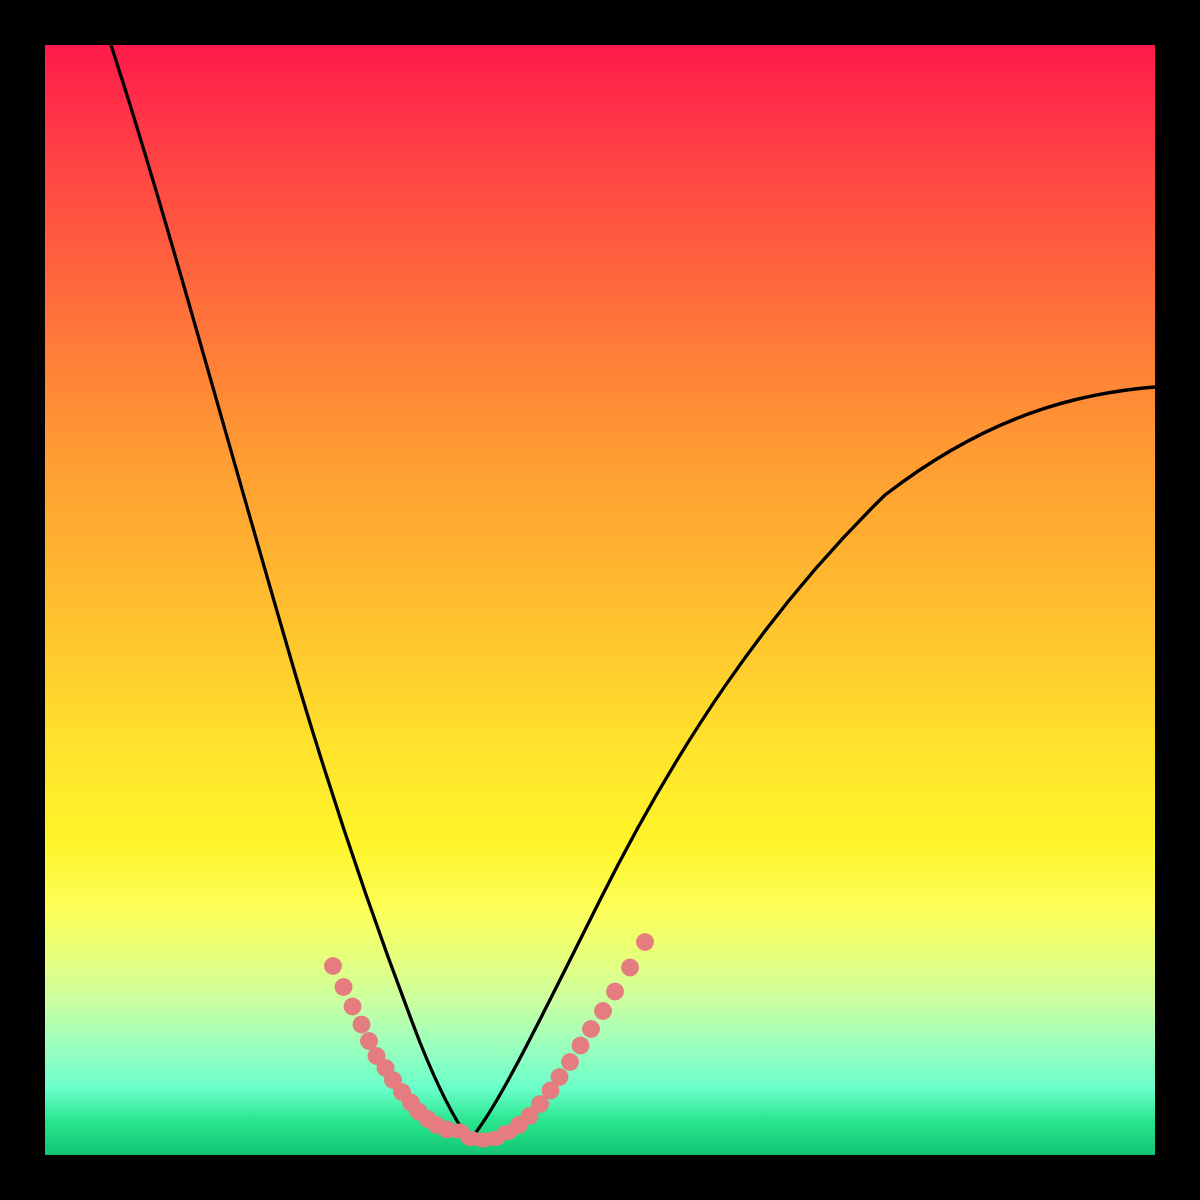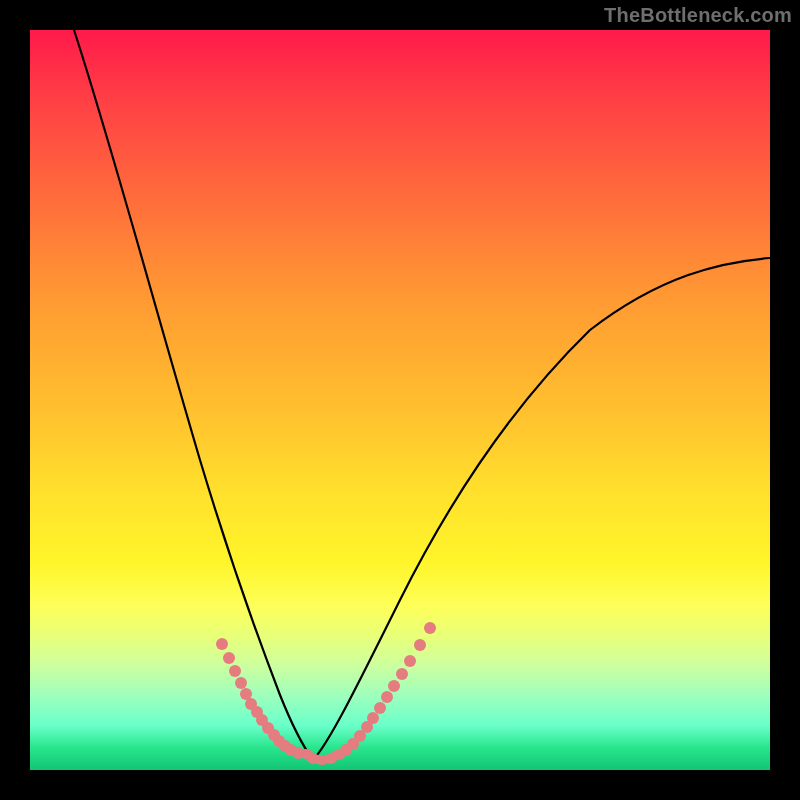--- a/index.html
+++ b/index.html
@@ -106,14 +106,13 @@
         <circle cx="357" cy="667" r="6"></circle>
         <circle cx="364" cy="656" r="6"></circle>
         <circle cx="372" cy="644" r="6"></circle>
         <circle cx="380" cy="631" r="6"></circle>
         <circle cx="390" cy="615" r="6"></circle>
         <circle cx="400" cy="598" r="6"></circle>
       </g>
     </svg>
   </div>
 
-  <div class="watermark">TheBottleneck.com</div>
 </div>
 
 </body></html>

